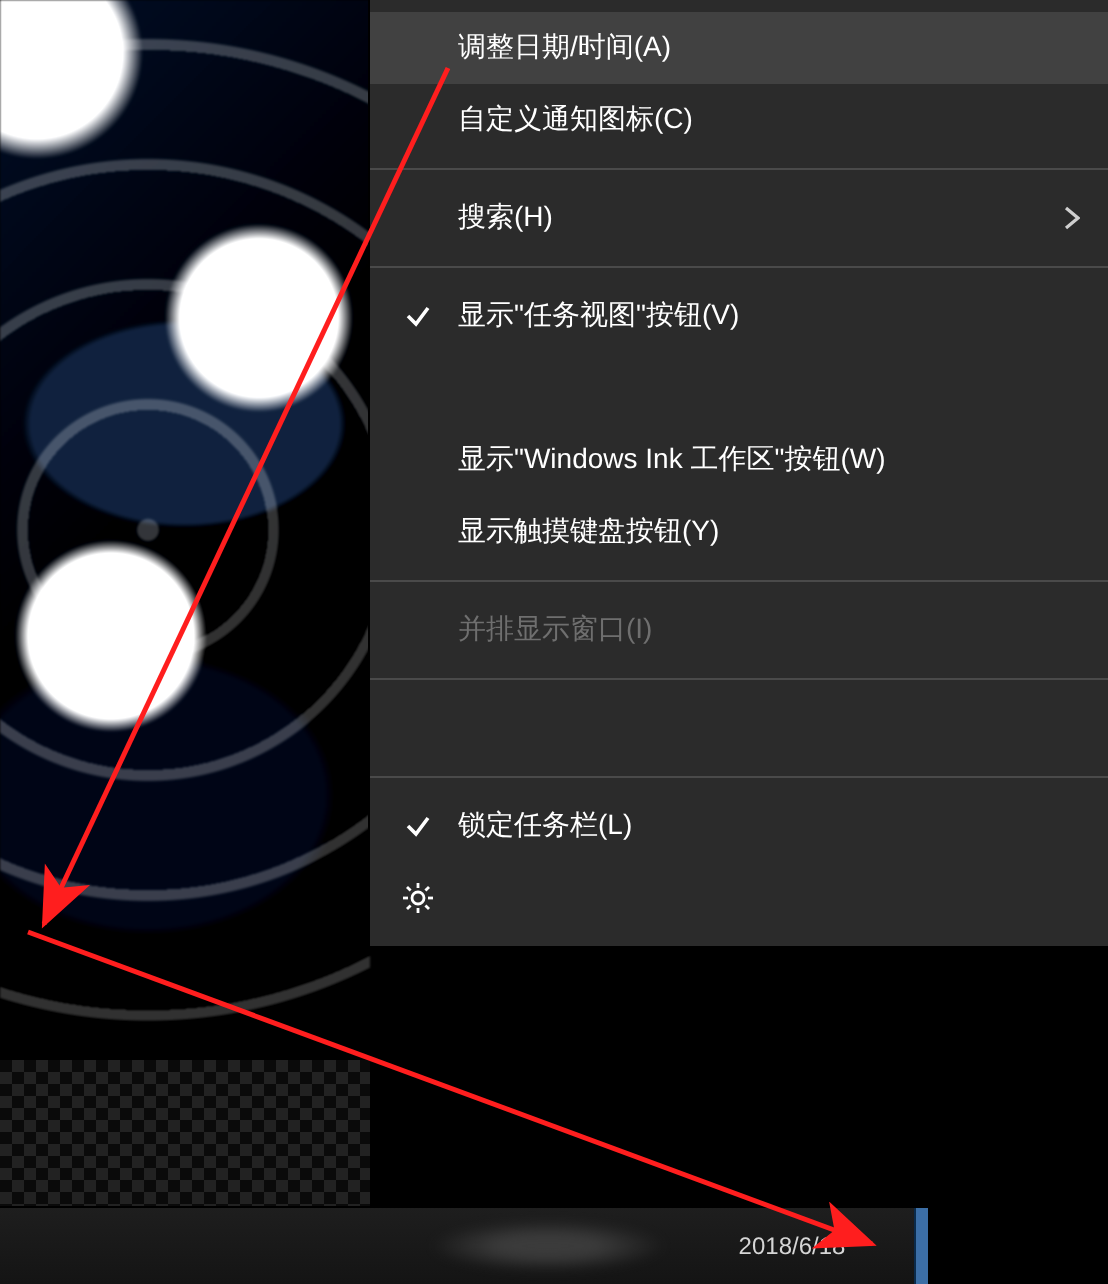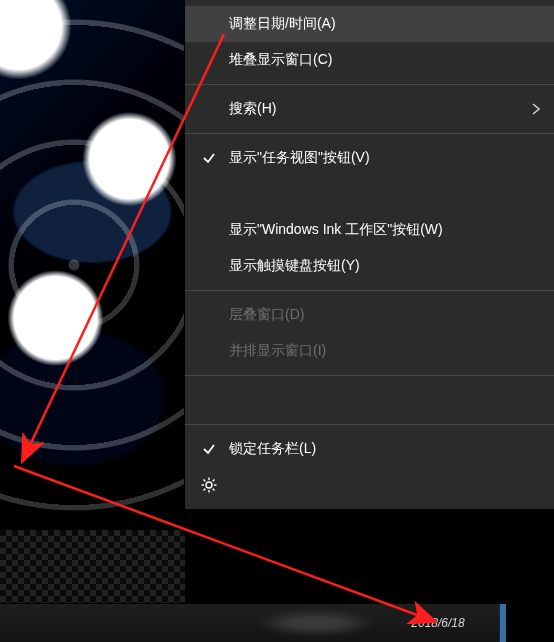--- a/index.html
+++ b/index.html
@@ -46,24 +46,24 @@
   .menu-item .lead{
     position:absolute;left:12px;top:0;width:24px;height:36px;
     display:flex;align-items:center;justify-content:center;color:#fff;
   }
   .menu-item .arrow{
     position:absolute;right:14px;top:0;height:36px;display:flex;align-items:center;color:#aaa;
   }
   .chev svg,.check svg,.gear svg{display:block}
   
   .taskbar{
-    position:absolute;left:0;bottom:0;width:506px;height:38px;
+    position:absolute;left:0;bottom:0;width:464px;height:38px;
     background:linear-gradient(#1e1e1e,#141414);
     border-top:1px solid #000;
-    color:#d6d6d6;font-size:12px;font-style:italic;
+    color:#d6d6d6;font-size:12px;
   }
   .clockzone{
     position:absolute;right:8px;bottom:0;height:38px;width:120px;
     display:flex;flex-direction:column;align-items:center;justify-content:center;
     line-height:14px;
   }
   .clockzone .date{font-size:12px;}
   .tray-smudge{
     position:absolute;right:130px;bottom:6px;width:120px;height:26px;
     background:radial-gradient(ellipse at center,#4a4a4a 0 30%,transparent 70%);
@@ -83,21 +83,21 @@
   <div class="art"></div>
   <div class="checker"></div>
 
   <div class="menu" id="ctx-menu">
       <div class="menu-item hover">
         <span class="lead"></span>
         <span>调整日期/时间(A)</span>
       </div>
       <div class="menu-item">
         <span class="lead"></span>
-        <span>堆叠显示窗口(C)</span>
+        <span>自定义通知图标(C)</span>
       </div>
       <div class="menu-sep"></div>
       <div class="menu-item">
         <span class="lead"></span>
         <span>搜索(H)</span>
         <span class="arrow chev">
           <svg width="8" height="12" viewBox="0 0 8 12">
             <path d="M1 1 L7 6 L1 11" stroke="#cfcfcf" stroke-width="1.6" fill="none"></path>
           </svg>
         </span>
@@ -116,24 +116,20 @@
       </div>
       <div class="menu-item">
         <span class="lead"></span>
         <span>显示"Windows Ink 工作区"按钮(W)</span>
       </div>
       <div class="menu-item">
         <span class="lead"></span>
         <span>显示触摸键盘按钮(Y)</span>
       </div>
       <div class="menu-sep"></div>
-      <div class="menu-item disabled">
-        <span class="lead"></span>
-        <span>层叠窗口(D)</span>
-      </div>
       <div class="menu-item disabled">
         <span class="lead"></span>
         <span>并排显示窗口(I)</span>
       </div>
       <div class="menu-sep"></div>
       <div class="menu-item">
         <span class="lead"></span>
       </div>
       <div class="menu-sep"></div>
       <div class="menu-item">

